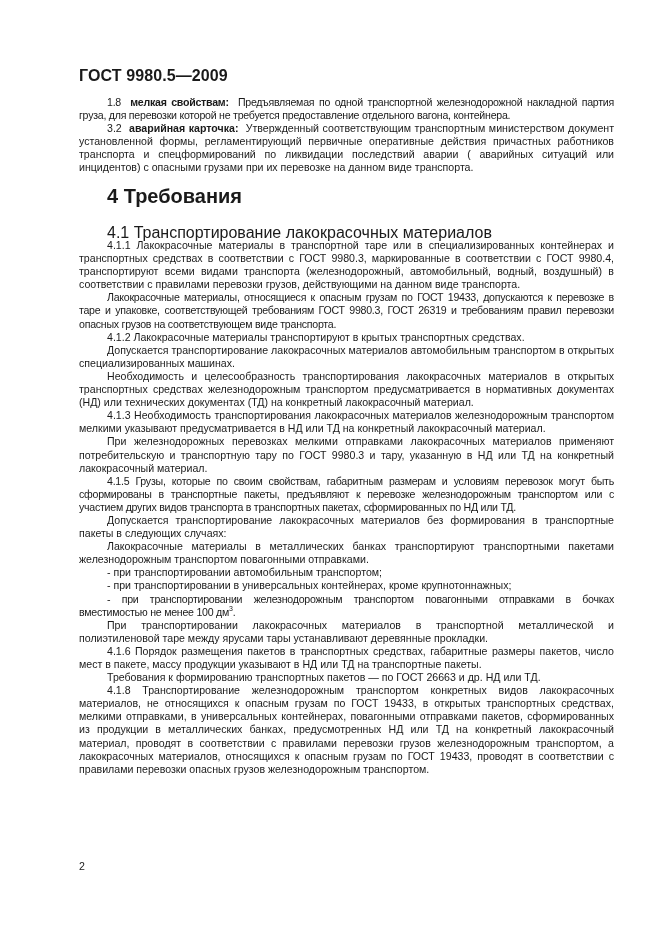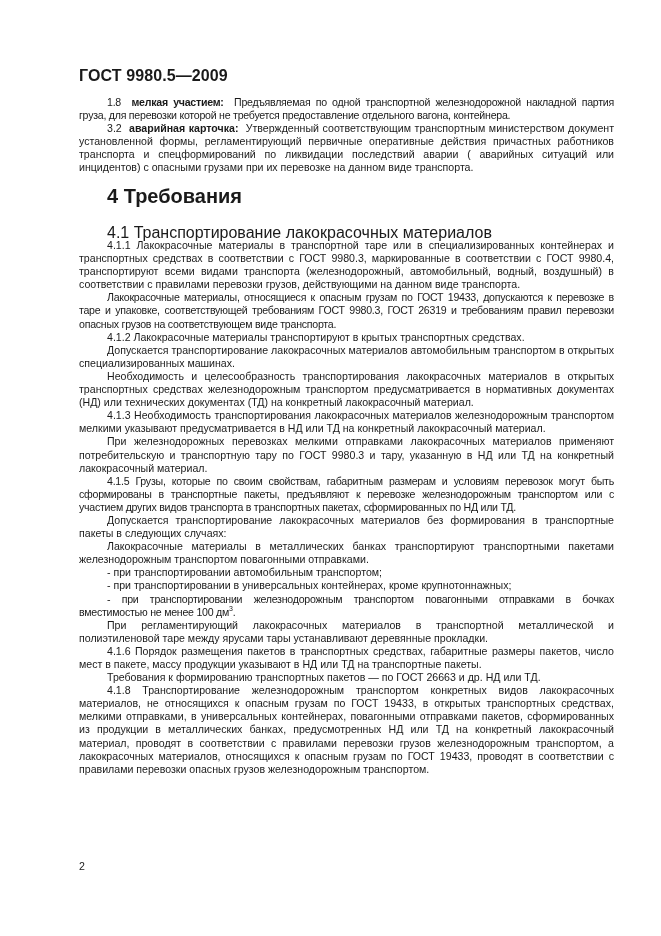--- a/index.html
+++ b/index.html
@@ -16,41 +16,41 @@
   .pagenum { position: absolute; left: 0; top: 860px; font-size: 10.6px; }
   sup { font-size: 7px; line-height: 0; }
 </style>
 </head>
 <body>
 
 <div class="page">
   <div class="header">ГОСТ  9980.5—2009</div>
 
   <div class="body-text" style="top:96px;">
-    <p class="p tight"><span>1.8</span>&nbsp; <span class="b">мелкая участием:</span>&nbsp; <span>Предъявляемая по одной транспортной железнодорожной накладной партия груза, для перевозки которой не требуется предоставление отдельного вагона, контейнера.</span></p>
+    <p class="p tight"><span>1.8</span>&nbsp; <span class="b">мелкая свойствам:</span>&nbsp; <span>Предъявляемая по одной транспортной железнодорожной накладной партия груза, для перевозки которой не требуется предоставление отдельного вагона, контейнера.</span></p>
     <p class="p"><span>3.2</span>&nbsp; <span class="b">аварийная карточка:</span>&nbsp; <span>Утвержденный соответствующим транспортным министерством документ установленной формы, регламентирующий первичные оперативные действия причастных работников транспорта и спецформирований по ликвидации последствий аварии ( аварийных ситуаций или инцидентов) с опасными грузами при их перевозке на данном виде транспорта.</span></p>
   </div>
 
   <div class="h1">4  Требования</div>
   <div class="h2">4.1  Транспортирование лакокрасочных материалов</div>
 
   <div class="body-text" style="top:239px;">
     <p class="p">4.1.1  Лакокрасочные материалы в транспортной таре или в специализированных контейнерах и транспортных средствах в соответствии с ГОСТ 9980.3, маркированные в соответствии с ГОСТ 9980.4, транспортируют всеми видами транспорта (железнодорожный, автомобильный, водный, воздушный) в соответствии с правилами перевозки грузов, действующими на данном виде транспорта.</p>
     <p class="p tight">Лакокрасочные материалы, относящиеся к опасным грузам по ГОСТ 19433, допускаются к перевозке в таре и упаковке, соответствующей требованиям  ГОСТ 9980.3, ГОСТ 26319 и требованиям правил перевозки опасных грузов на соответствующем виде транспорта.</p>
     <p class="p">4.1.2 Лакокрасочные материалы транспортируют в крытых транспортных средствах.</p>
     <p class="p">Допускается транспортирование лакокрасочных материалов автомобильным транспортом в открытых специализированных машинах.</p>
     <p class="p">Необходимость и целесообразность транспортирования лакокрасочных материалов в открытых транспортных средствах железнодорожным транспортом предусматривается в нормативных документах (НД) или технических документах (ТД) на конкретный лакокрасочный материал.</p>
     <p class="p">4.1.3  Необходимость транспортирования лакокрасочных материалов железнодорожным транспортом мелкими указывают предусматривается в НД или ТД на конкретный лакокрасочный материал.</p>
     <p class="p">При железнодорожных перевозках мелкими отправками лакокрасочных материалов применяют потребительскую и транспортную тару по ГОСТ 9980.3 и тару, указанную в НД или ТД на конкретный лакокрасочный материал.</p>
     <p class="p tight">4.1.5  Грузы, которые по своим свойствам, габаритным размерам и условиям перевозок могут быть сформированы в транспортные пакеты, предъявляют к перевозке железнодорожным транспортом или с участием других видов транспорта в транспортных пакетах, сформированных по НД или ТД.</p>
     <p class="p">Допускается транспортирование лакокрасочных материалов без формирования в транспортные пакеты в следующих случаях:</p>
     <p class="p"> Лакокрасочные материалы в металлических банках транспортируют транспортными пакетами железнодорожным транспортом повагонными отправками.</p>
     <p class="p">- при транспортировании автомобильным транспортом;</p>
     <p class="p">- при транспортировании в универсальных контейнерах, кроме крупнотоннажных;</p>
     <p class="p tight"><span>- при транспортировании железнодорожным транспортом повагонными отправками в бочках вместимостью не менее 100 дм</span><sup>3</sup><span>.</span></p>
-    <p class="p">При регламентирующий лакокрасочных материалов в транспортной металлической и полиэтиленовой таре между ярусами тары устанавливают деревянные прокладки.</p>
+    <p class="p">При транспортировании лакокрасочных материалов в транспортной металлической и полиэтиленовой таре между ярусами тары устанавливают деревянные прокладки.</p>
     <p class="p">4.1.6  Порядок размещения пакетов в транспортных средствах, габаритные размеры пакетов, число мест в пакете, массу продукции указывают в НД или ТД на транспортные пакеты.</p>
     <p class="p">Требования к формированию транспортных пакетов — по ГОСТ 26663 и др. НД или ТД.</p>
     <p class="p">4.1.8 Транспортирование железнодорожным транспортом конкретных видов лакокрасочных материалов, не относящихся к опасным грузам по ГОСТ 19433, в открытых транспортных средствах, мелкими отправками, в универсальных контейнерах, повагонными отправками пакетов, сформированных из продукции в металлических банках, предусмотренных НД или ТД на конкретный лакокрасочный материал, проводят в соответствии с правилами перевозки грузов железнодорожным транспортом, а лакокрасочных материалов, относящихся к опасным грузам по ГОСТ 19433, проводят в соответствии с правилами перевозки опасных грузов железнодорожным транспортом.</p>
   </div>
 
   <div class="pagenum">2</div>
 </div>
 
 </body></html>

